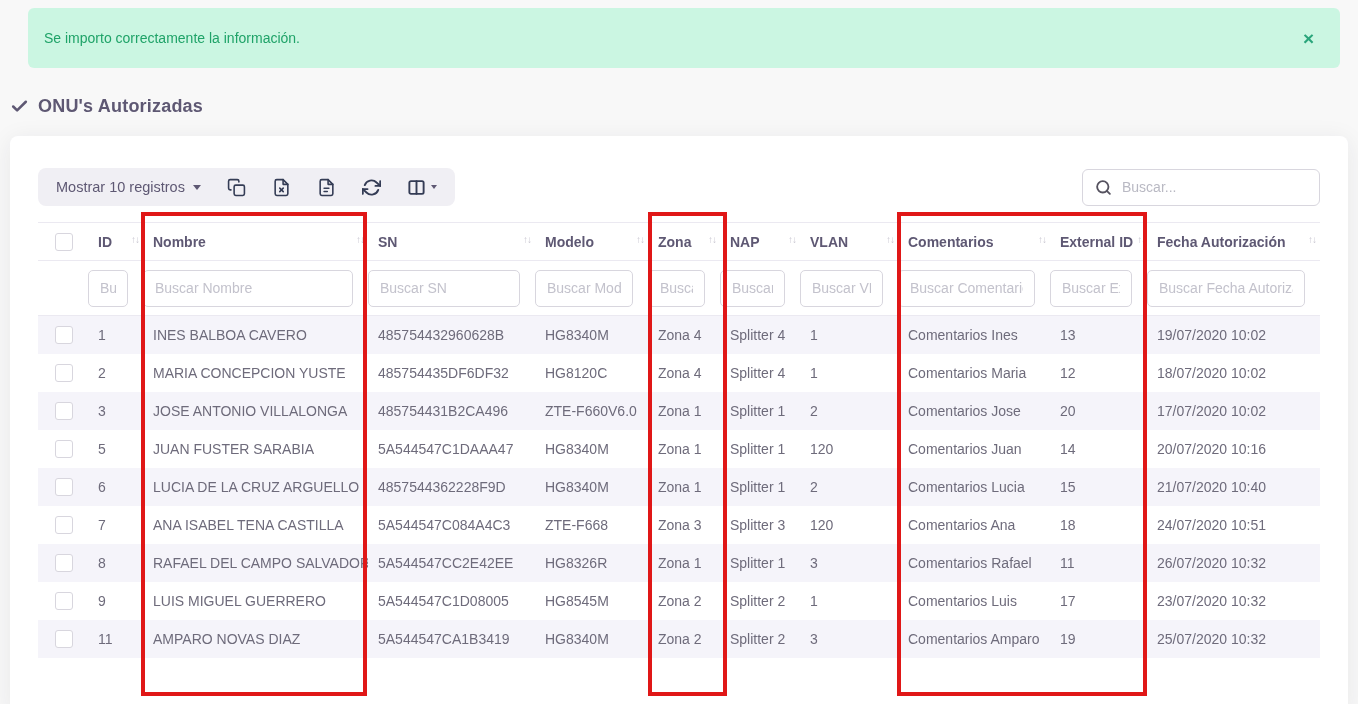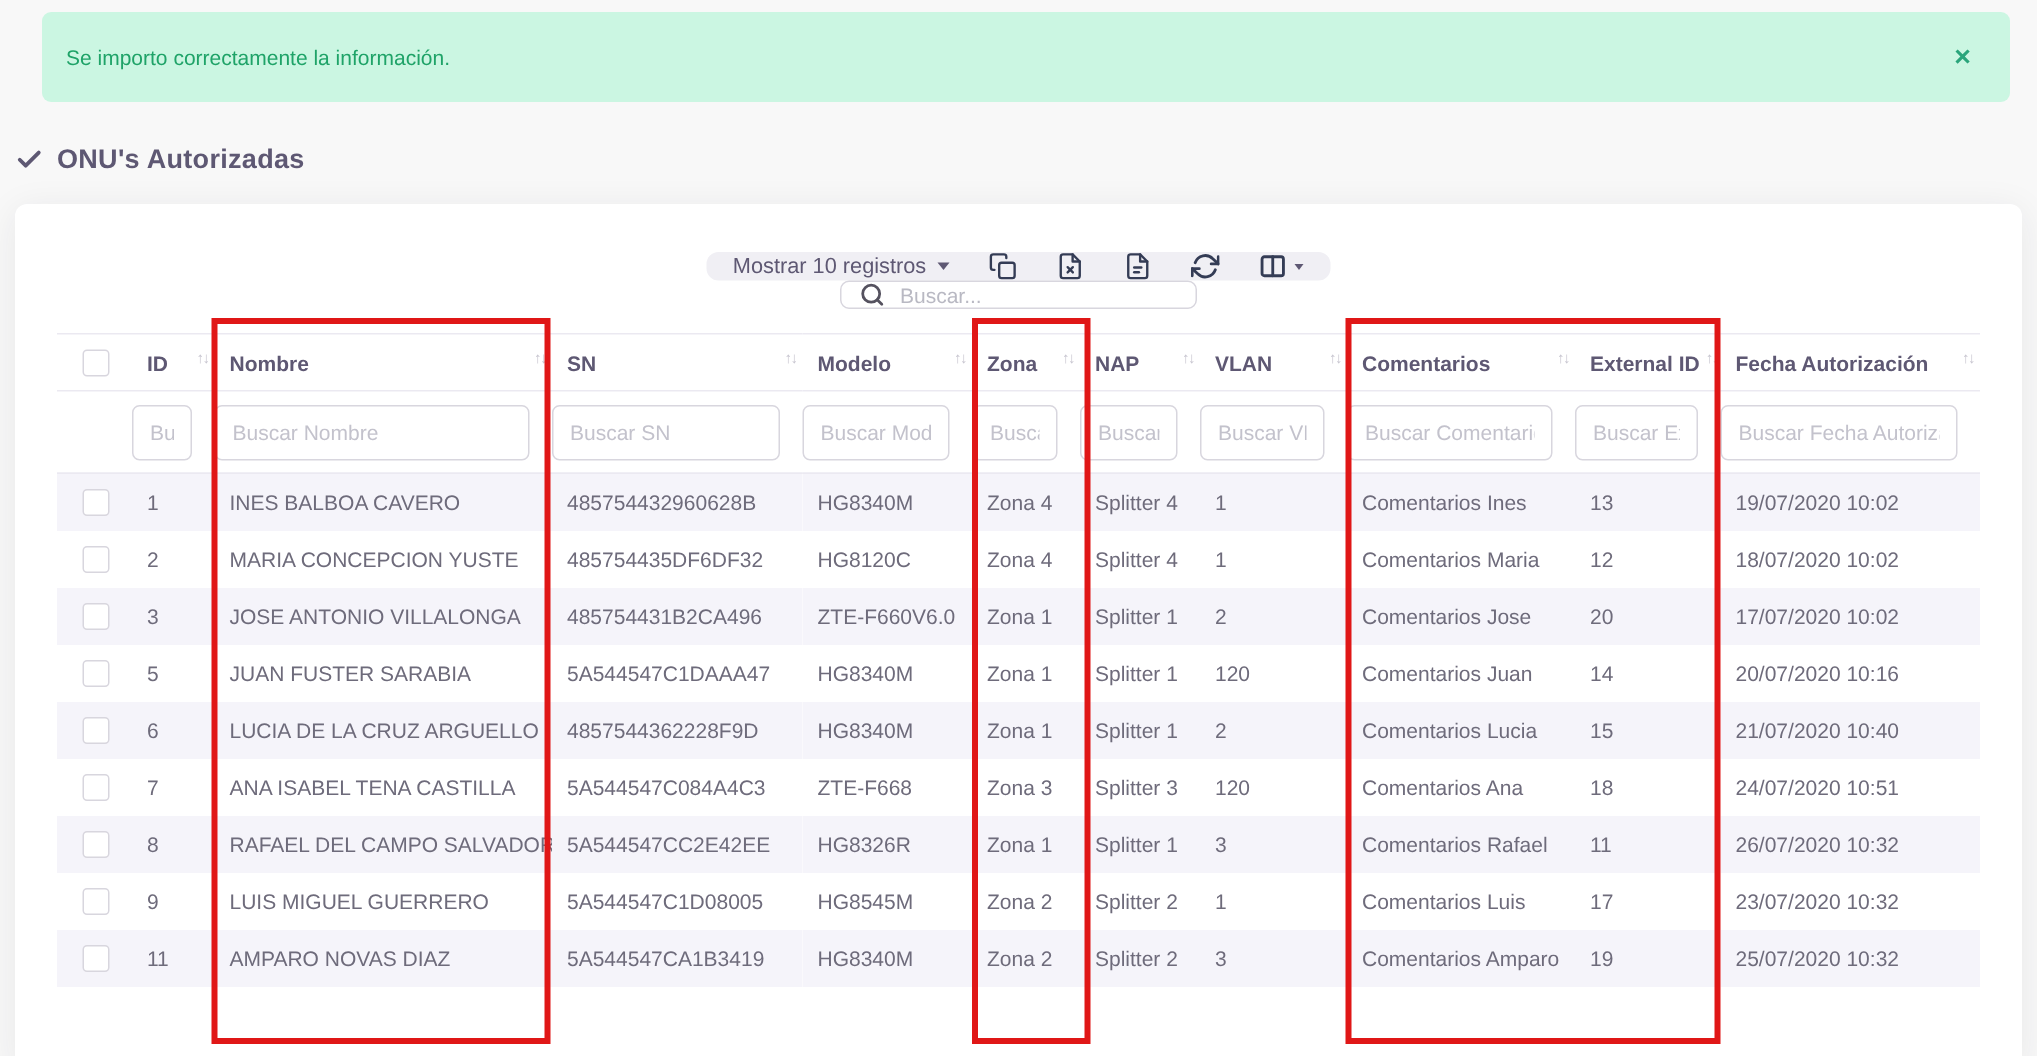--- a/index.html
+++ b/index.html
@@ -17,21 +17,21 @@
   .page-title-row { display:flex; align-items:center; gap:9px; margin:26px 0 0 10px; height:24px; }
   .page-title-row svg { stroke:#5e5873; }
   .page-title { font-size:18px; font-weight:bold; color:#5e5873; letter-spacing:.2px; }
 
   
   .card { position:relative; margin:18px 10px 0 10px; width:1338px; height:576px;
     background:#fff; border-radius:8px; box-shadow:0 4px 24px rgba(34,41,47,.08);
     padding:32px 28px 0 28px; }
 
   
-  .toolbar { display:flex; align-items:center; justify-content:space-between; height:38px;flex-direction:column; }
+  .toolbar { display:flex; align-items:center; justify-content:space-between; height:38px; }
   .btn-group { display:flex; align-items:center; gap:26px; background:#f0eff4;
     border-radius:8px; height:38px; padding:0 18px; }
   .length-btn { display:flex; align-items:center; gap:8px; background:none; border:none;
     font-family:inherit; font-size:14.5px; color:#5e5873; cursor:pointer; }
   .caret-down { width:0; height:0; border-left:4.5px solid transparent;
     border-right:4.5px solid transparent; border-top:5px solid #5e5873; }
   .tool-icon-btn { background:none; border:none; cursor:pointer; display:flex;
     align-items:center; gap:5px; color:#343c55; padding:0; }
   .tool-icon-btn svg { stroke:#343c55; }
   .caret-down.small { border-left-width:3.5px; border-right-width:3.5px; border-top-width:4px; }

